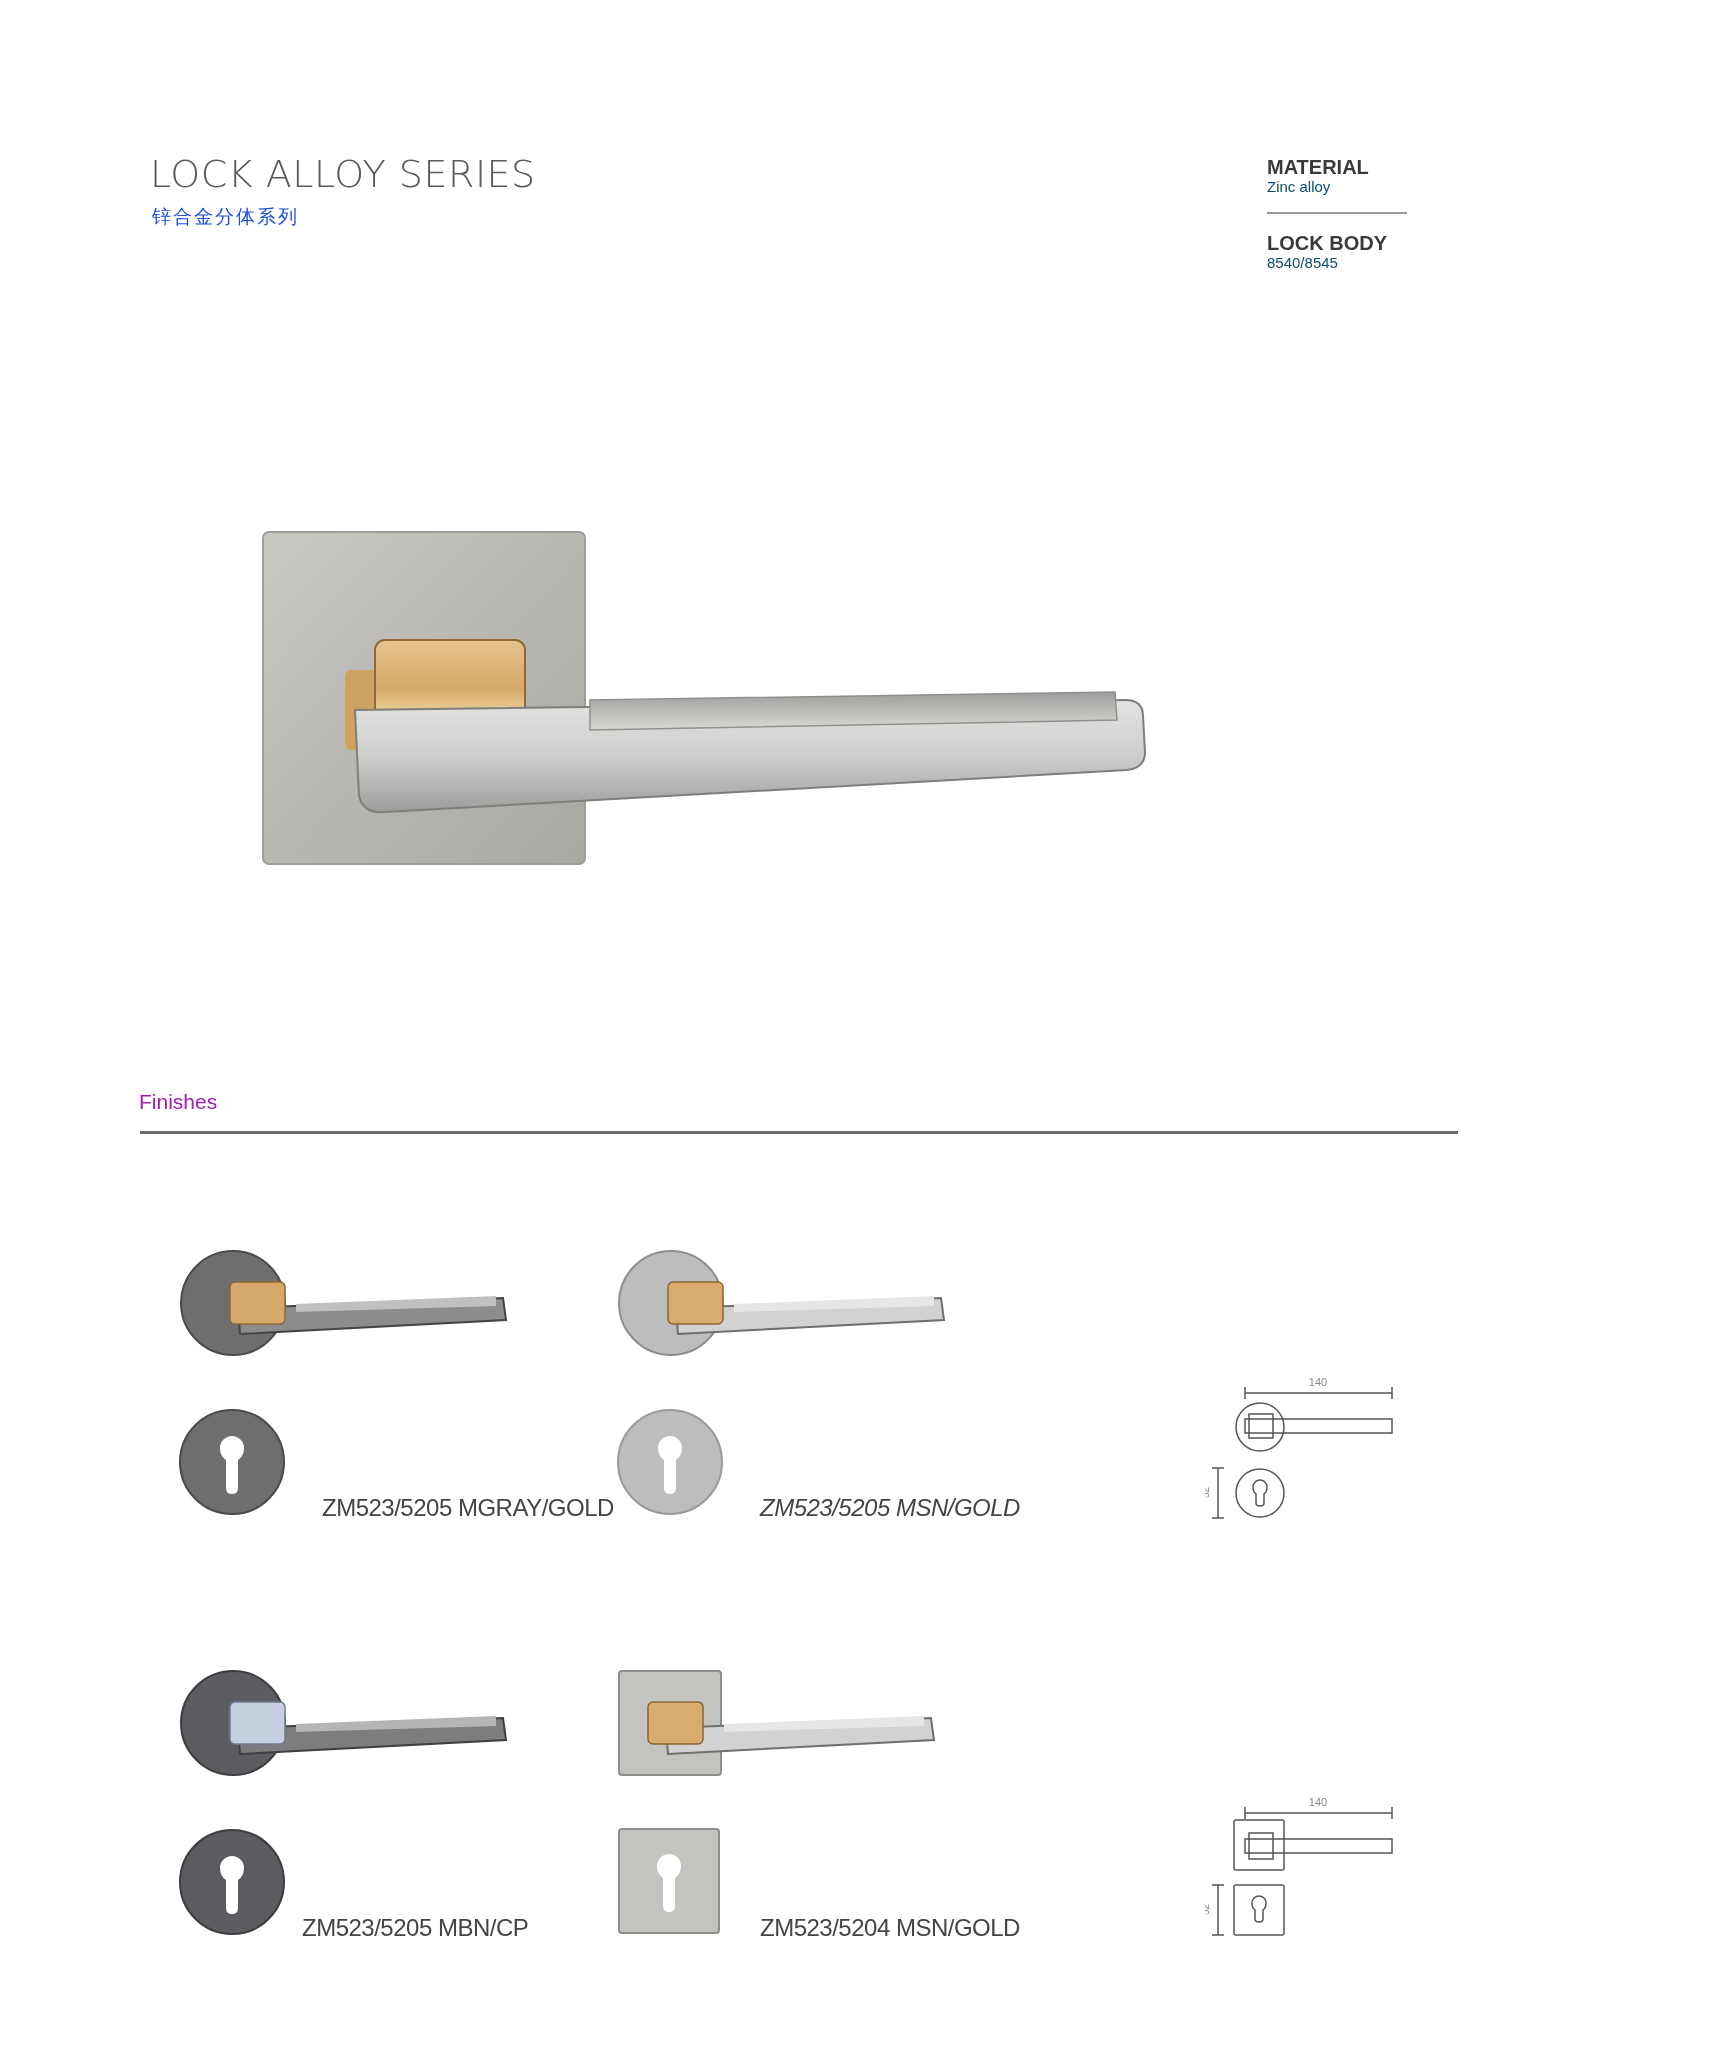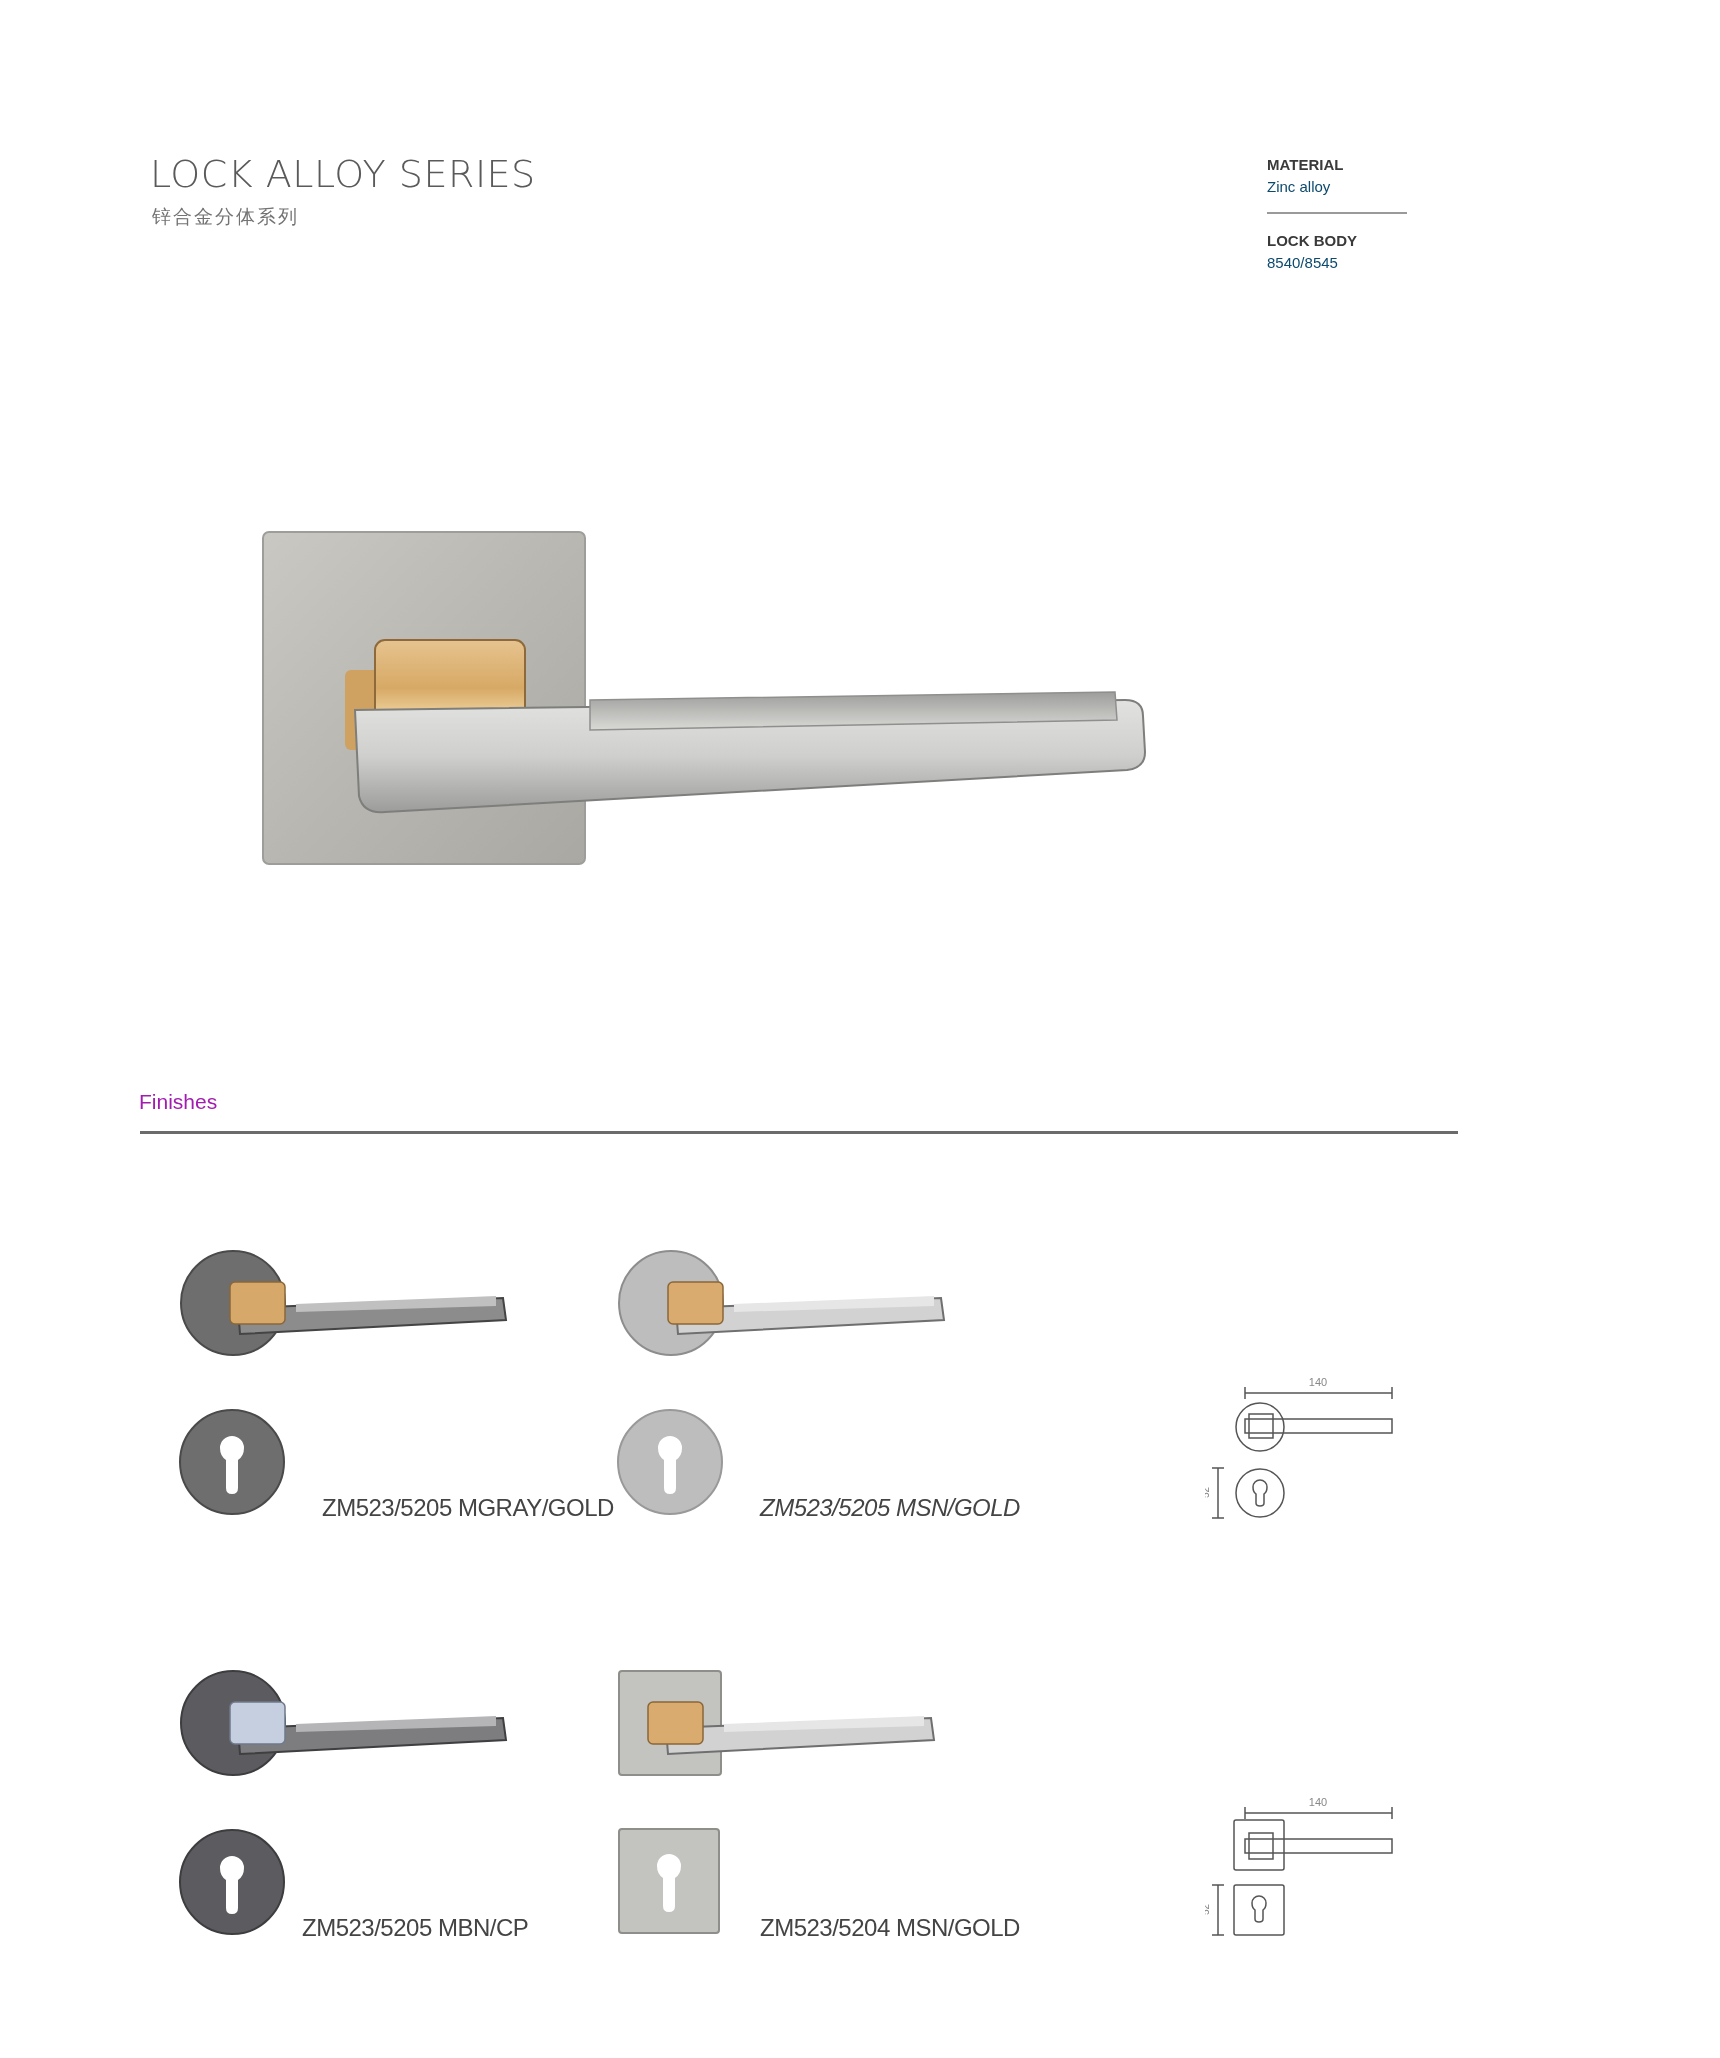--- a/index.html
+++ b/index.html
@@ -1,22 +1,22 @@
 <!DOCTYPE html>
 <html><head>
 <meta charset="utf-8">
 <style>
   html, body { margin:0; padding:0; background:#ffffff; }
   body { width:1720px; height:2058px; position:relative; overflow:hidden; font-family:"Liberation Sans", sans-serif; color:#444; }
   .abs { position:absolute; }
 
   .series-title { left:150px; top:152px; font-family:"DejaVu Sans", sans-serif; font-weight:200; font-size:38px; color:#5a5a5a; letter-spacing:0.5px; }
-  .series-subtitle { left:152px; top:204px; font-size:19px; color:#737373; letter-spacing:2px; }
+  .series-subtitle { left:152px; top:204px; font-size:19px; color:#1d4ed8; letter-spacing:2px; }
 
-  .spec-label { font-weight:bold; font-size:15px; color:#3a3a3a; }
+  .spec-label { font-weight:bold; font-size:20px; color:#3a3a3a; }
   .spec-value { font-size:15px; color:#0c4a6e; }
   .spec-divider { left:1267px; top:212px; width:140px; height:2px; background:#9a9a9a; }
 
   .finishes-heading { left:139px; top:1090px; font-size:21px; color:#a21caf; font-weight:300; }
   .finishes-rule { left:140px; top:1131px; width:1318px; height:3px; background:#6b6b6b; }
 
   .product-caption { font-size:24px; color:#444; letter-spacing:-0.5px; }
   svg { display:block; }
 </style>
 </head>

